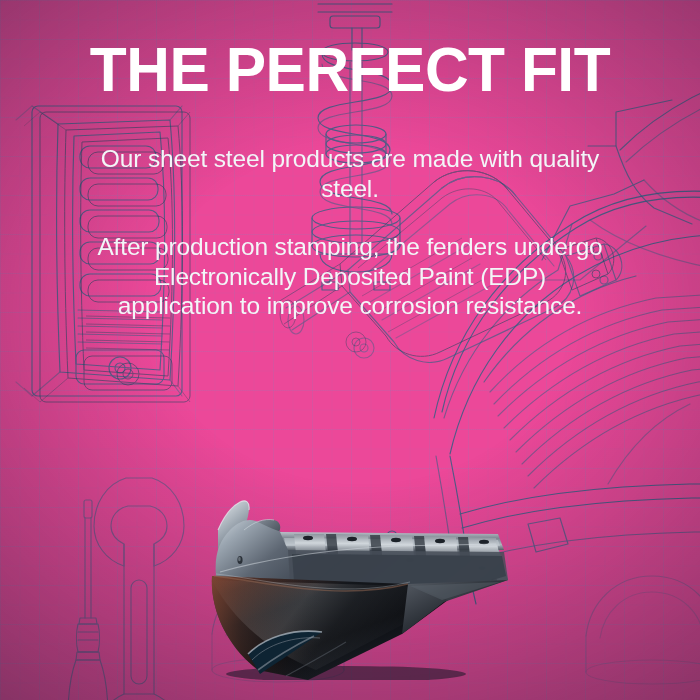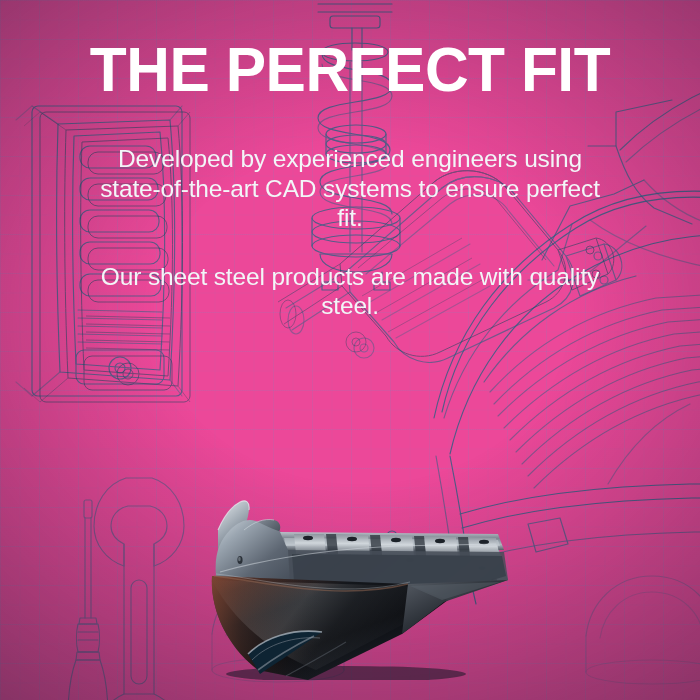--- a/index.html
+++ b/index.html
@@ -273,22 +273,22 @@
     </svg>
   </div>
 
   <div class="vignette"></div>
 
   <div class="content">
 
     <div class="headline">THE PERFECT FIT</div>
 
     <div class="body-block">
-      <p class="para">Developed by experienced engineers using state-of-the-art CAD systems to ensure perfect fit.</p>
       <p class="para">Our sheet steel products are made with quality steel.</p>
+      <p class="para">After production stamping, the fenders undergo Electronically Deposited Paint (EDP) application to improve corrosion resistance.</p>
     </div>
 
     <div class="product">
       <svg viewBox="0 0 348 196" xmlns="http://www.w3.org/2000/svg">
         <defs>
           <linearGradient id="gUpper" x1="0" y1="0" x2="1" y2="0.55">
             <stop offset="0" stop-color="#cfd6dd"></stop>
             <stop offset="0.10" stop-color="#9aa5b0"></stop>
             <stop offset="0.26" stop-color="#5d6672"></stop>
             <stop offset="0.46" stop-color="#3b434e"></stop>

